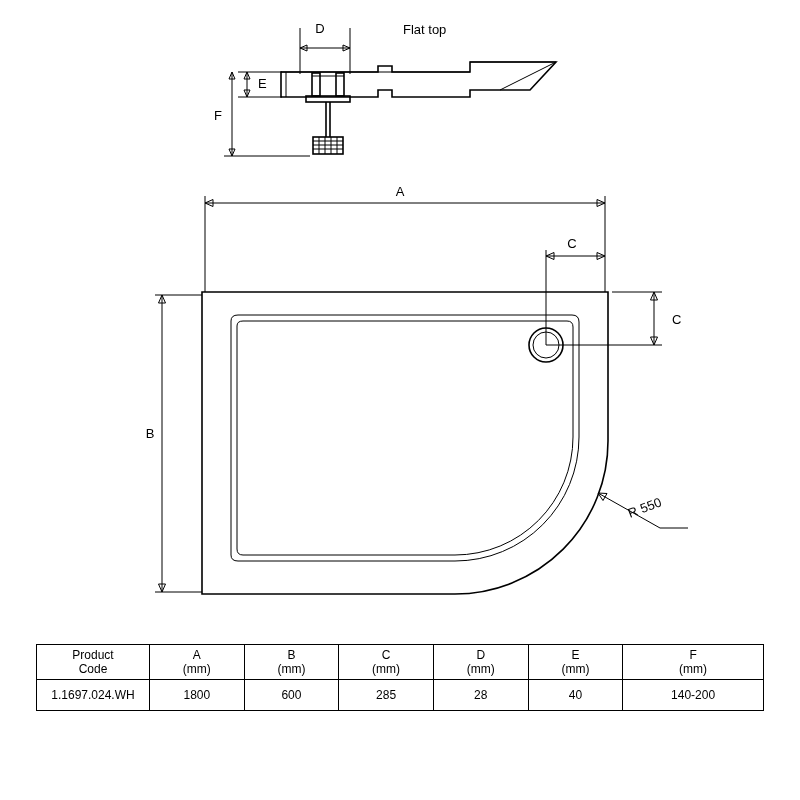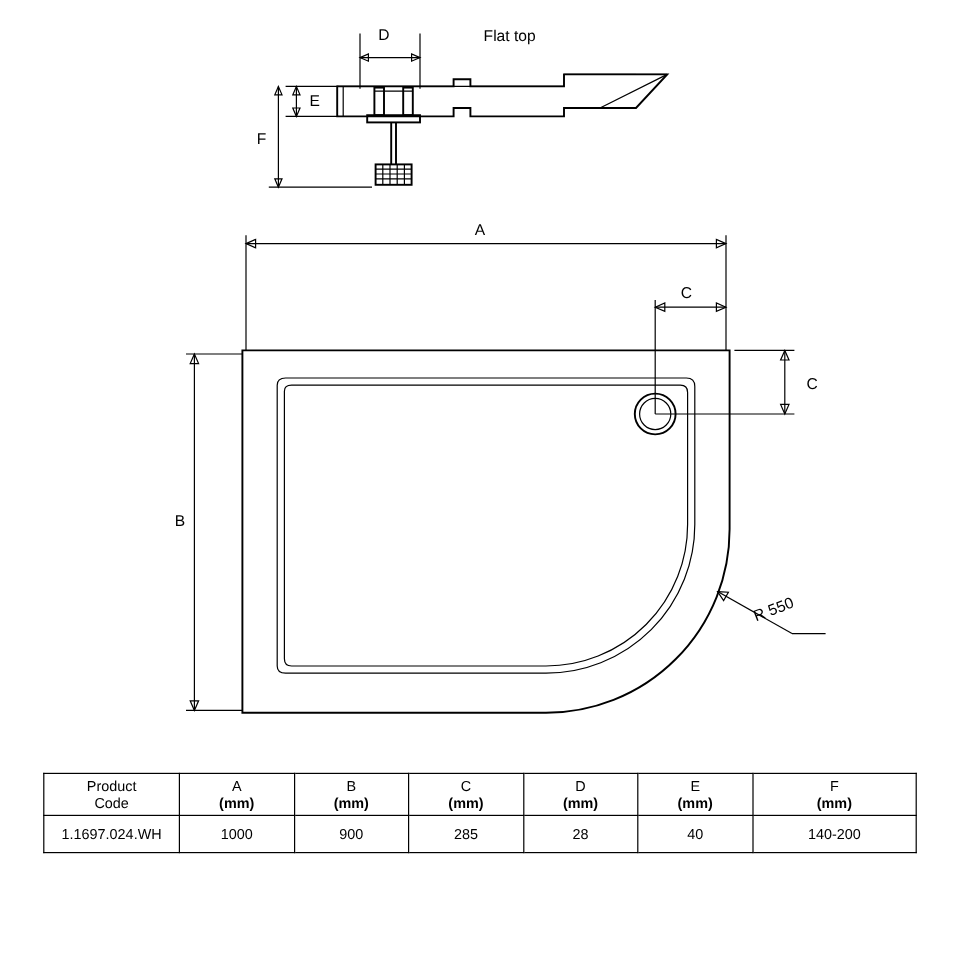--- a/index.html
+++ b/index.html
@@ -60,21 +60,20 @@
   }
   #spec-table .hdr-col {
     width: 108px;
   }
   #spec-table .val-row td {
     height: 24px;
   }
   .unit {
     display: block;
     font-size: 12px;
-    font-weight: bold;
   }
 </style>
 </head>
 <body>
 
 <div id="stage">
 
   <svg id="drawing" viewBox="0 0 800 800">
 
     <g>
@@ -235,22 +234,22 @@
           <span>E</span>
           <span class="unit">(mm)</span>
         </td>
         <td>
           <span>F</span>
           <span class="unit">(mm)</span>
         </td>
       </tr>
       <tr class="val-row">
         <td>1.1697.024.WH</td>
-        <td>1000</td>
-        <td>900</td>
+        <td>1800</td>
+        <td>600</td>
         <td>285</td>
         <td>28</td>
         <td>40</td>
         <td>140-200</td>
       </tr>
     </tbody>
   </table>
 
 </div>
 

